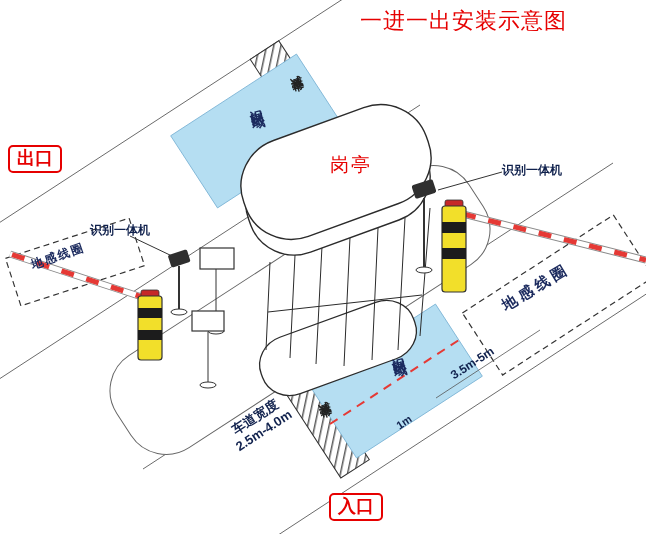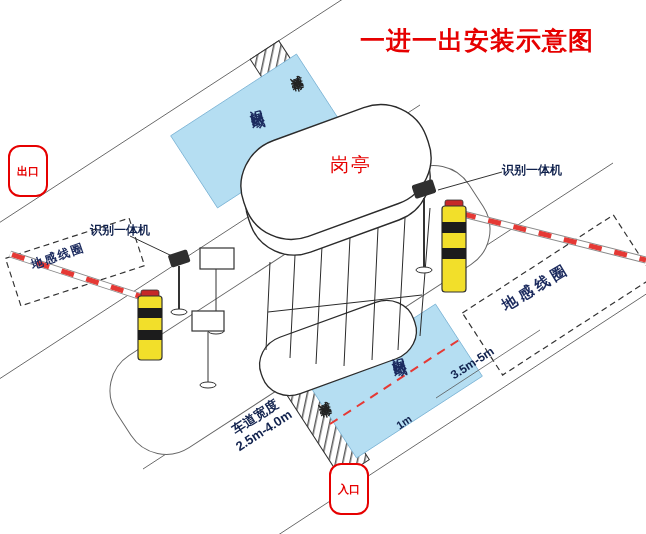--- a/index.html
+++ b/index.html
@@ -4,29 +4,29 @@
 <style>
   html,body{margin:0;padding:0;background:#ffffff;}
   #stage{
     position:relative;width:646px;height:534px;overflow:hidden;
     background:#ffffff;
     font-family:"Liberation Sans", sans-serif;
   }
   #art{position:absolute;left:0;top:0;z-index:0;}
   .lbl{position:absolute;z-index:2;white-space:nowrap;}
   .title{
-    left:360px;top:24px;font-size:25px;font-weight:bold;color:#e60000;
+    left:360px;top:6px;font-size:22px;font-weight:normal;color:#e60000;
     letter-spacing:1px;
   }
   .badge{
-    background:#ffffff;border:2px solid #e60000;border-radius:12px;
-    color:#e60000;font-weight:bold;font-size:11px;padding:18px 7px;line-height:1.1;
+    background:#ffffff;border:2px solid #e60000;border-radius:5px;
+    color:#e60000;font-weight:bold;font-size:18px;padding:2px 7px;line-height:1.1;
   }
   .badge.exit{left:8px;top:145px;}
-  .badge.entrance{left:329px;top:463px;}
+  .badge.entrance{left:329px;top:493px;}
   .booth-name{left:330px;top:152px;font-size:19px;font-weight:normal;color:#e60000;letter-spacing:2px;}
   .vtext{
     writing-mode:vertical-rl;text-orientation:upright;
     color:#1b2a5e;font-weight:bold;letter-spacing:2px;
   }
   .bump-lbl{font-size:12px;color:#222;}
   .area-lbl{font-size:13px;}
   .v-top-bump{left:284px;top:66px;transform:rotate(-16deg);}
   .v-top-area{left:244px;top:100px;transform:rotate(-14deg);}
   .v-bot-bump{left:312px;top:392px;transform:rotate(-16deg);}

